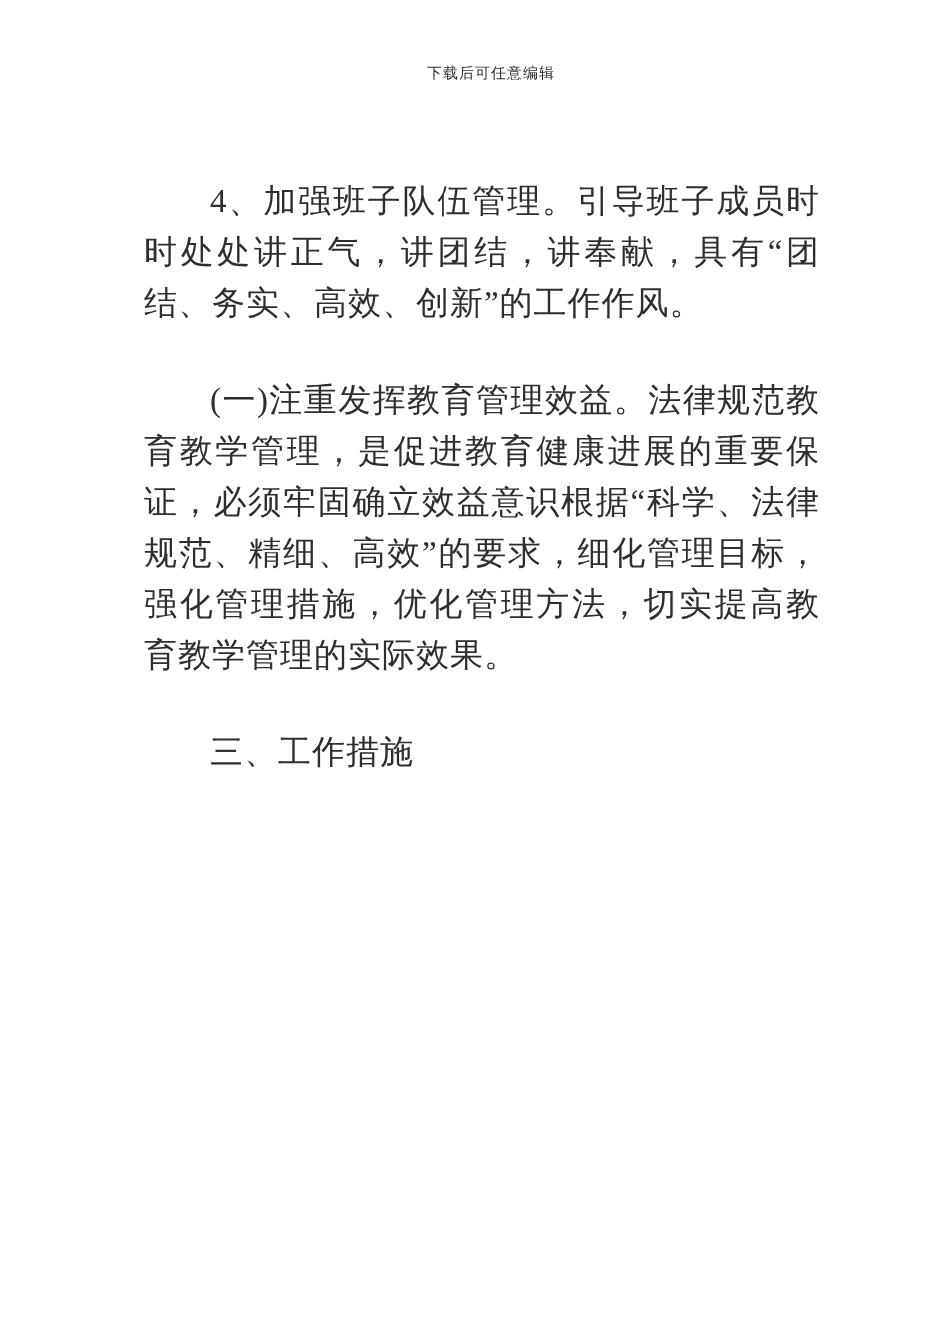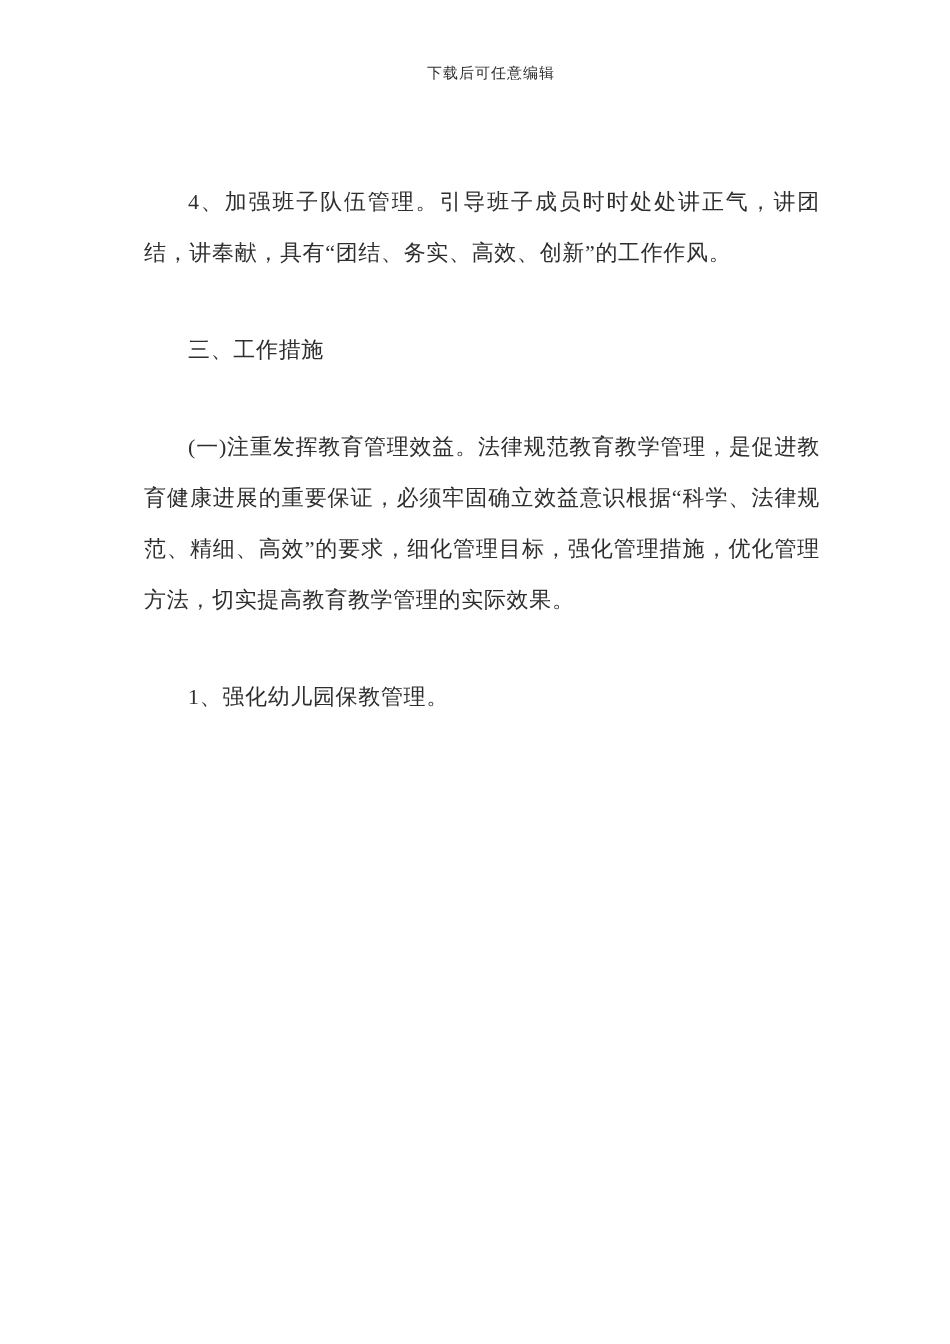--- a/index.html
+++ b/index.html
@@ -28,33 +28,32 @@
     color: #2e2e2e;
   }
   .doc-content {
     position: absolute;
     top: 176px;
     left: 144px;
     width: 676px;
   }
   .para {
     margin: 0 0 46px 0;
-    font-size: 22px;
+    font-size: 33px;
     line-height: 51px;
     text-indent: 2em;
     text-align: justify;
     text-justify: inter-character;
     letter-spacing: 0.03em;
     color: #2e2e2e;
   }
 </style>
 </head>
 <body>
 
 <div class="page">
   <div class="doc-header">下载后可任意编辑</div>
   <div class="doc-content">
       <p class="para">4、加强班子队伍管理。引导班子成员时时处处讲正气，讲团结，讲奉献，具有“团结、务实、高效、创新”的工作作风。</p>
+      <p class="para">(一)注重发挥教育管理效益。法律规范教育教学管理，是促进教育健康进展的重要保证，必须牢固确立效益意识根据“科学、法律规范、精细、高效”的要求，细化管理目标，强化管理措施，优化管理方法，切实提高教育教学管理的实际效果。</p>
       <p class="para">三、工作措施</p>
-      <p class="para">(一)注重发挥教育管理效益。法律规范教育教学管理，是促进教育健康进展的重要保证，必须牢固确立效益意识根据“科学、法律规范、精细、高效”的要求，细化管理目标，强化管理措施，优化管理方法，切实提高教育教学管理的实际效果。</p>
-      <p class="para">1、强化幼儿园保教管理。</p>
     </div>
 </div>
 
 </body></html>

